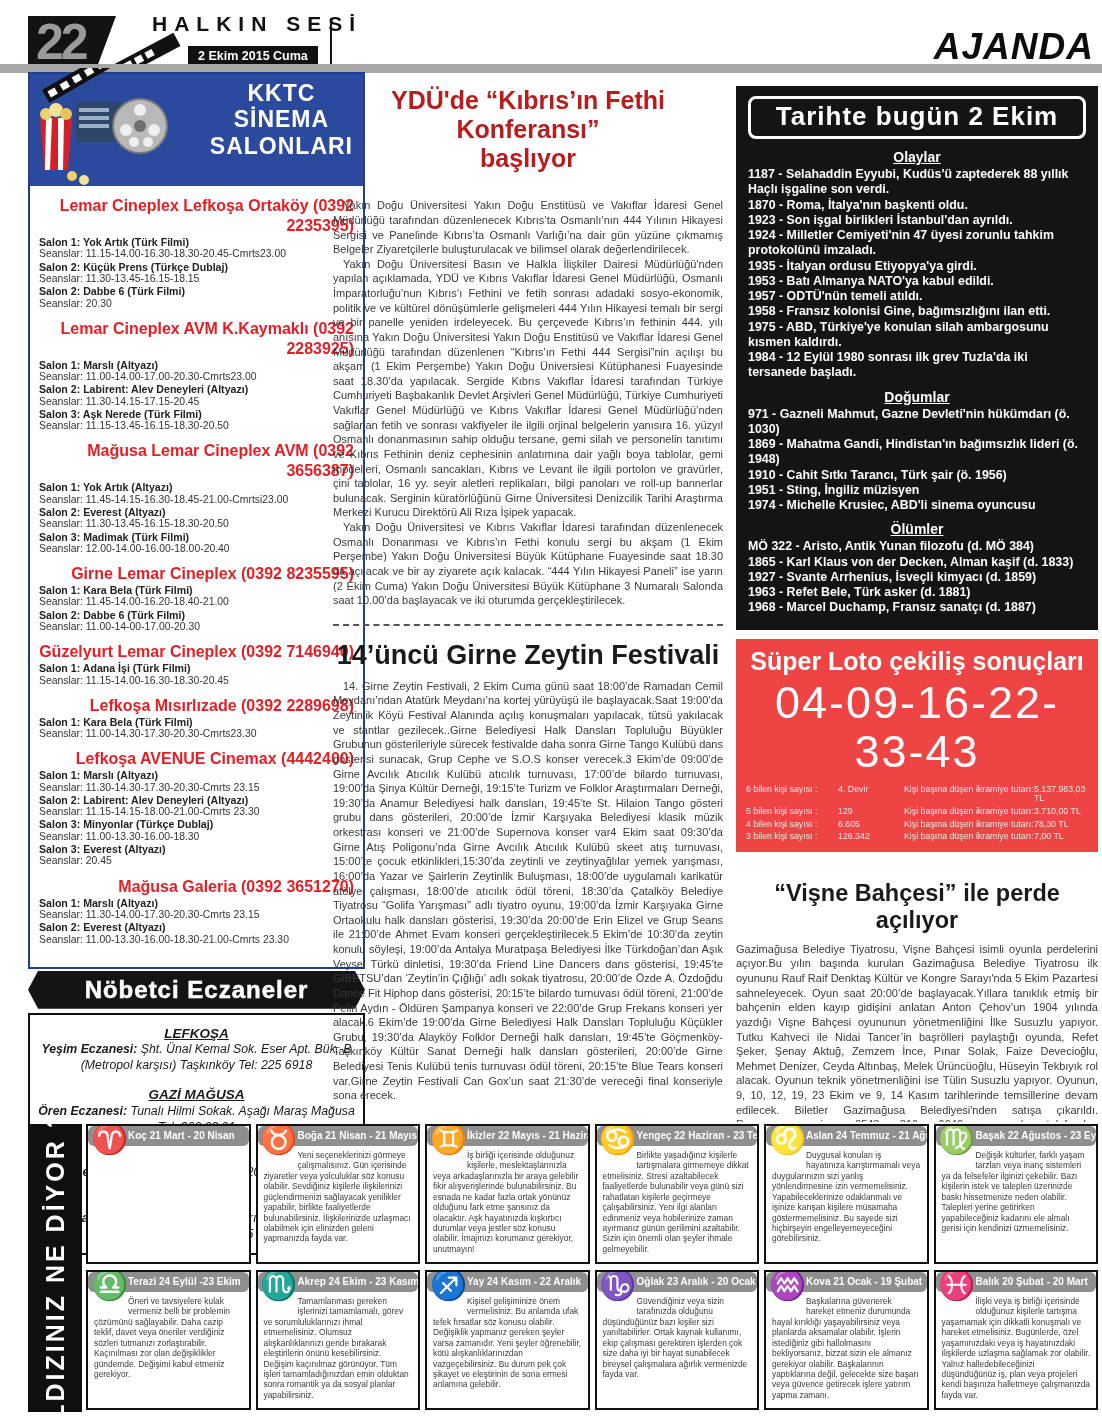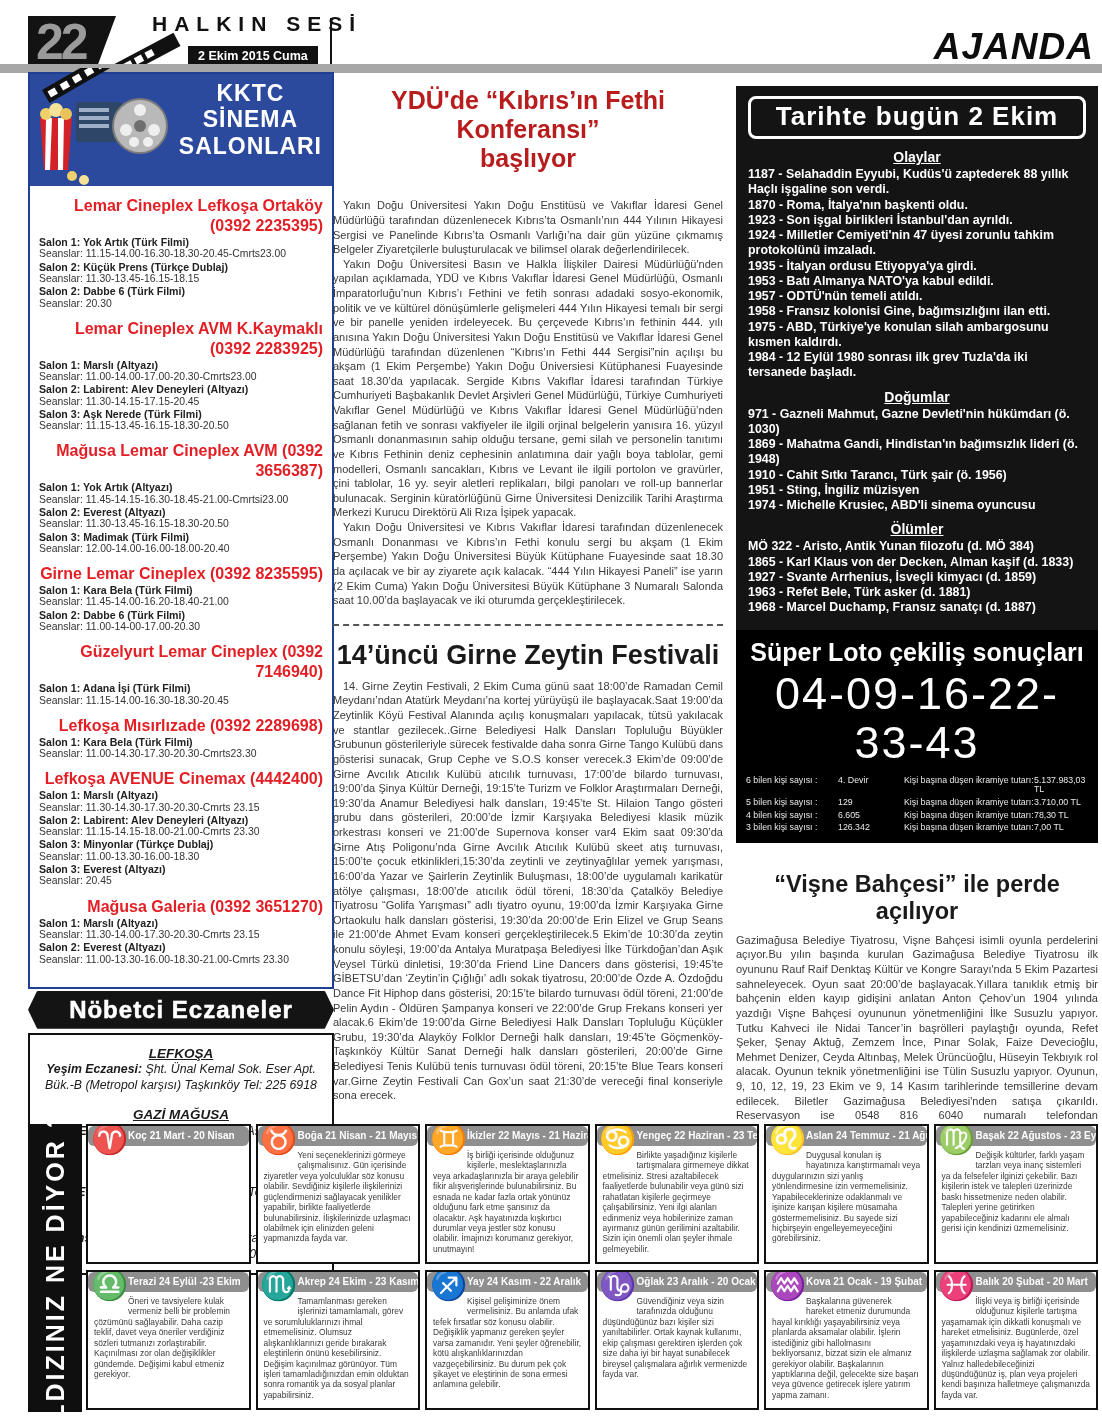--- a/index.html
+++ b/index.html
@@ -11,21 +11,21 @@
   .pagenum { color:#9a9a9a; font-size:50px; font-weight:bold; line-height:1; padding-left:8px; letter-spacing:-3px; }
   .filmstrip { position:absolute; left:96px; top:52px; width:86px; height:15px; background:#111; transform:rotate(-28deg); display:flex; gap:4px; align-items:center; padding:0 3px; }
   .filmstrip i { width:8px; height:7px; background:#fff; display:block; }
   .masthead { position:absolute; left:152px; top:12px; font-size:21px; font-weight:bold; letter-spacing:7px; color:#111; }
   .datebox { position:absolute; left:188px; top:46px; background:#111; color:#fff; font-size:12.5px; font-weight:bold; padding:3px 10px; }
   .head-rule { position:absolute; left:330px; top:18px; width:2px; height:48px; background:#111; }
   .ajanda { position:absolute; right:8px; top:26px; font-size:37px; font-weight:bold; font-style:italic; letter-spacing:1px; color:#0d0d0d; }
   .graybar { position:absolute; left:0; top:64px; width:1102px; height:9px; background:#a7a7a7; }
 
   
-  .col-left { position:absolute; left:28px; top:72px; width:306px; }
+  .col-left { position:absolute; left:28px; top:72px; width:337px; }
   .cinema-box { border:2px solid #1f3f92; background:#fff; }
   .cinema-header { position:relative; background:#2b4a9e; height:112px; }
   .cinema-title { position:absolute; right:10px; top:6px; text-align:center; color:#fff; font-weight:bold; font-size:23px; line-height:1.15; letter-spacing:1px; }
   .cinema-art { position:absolute; left:2px; top:-6px; }
   .cinema-list { padding:10px 9px 12px 9px; }
   .venue { margin-bottom:9px; }
   .venue-name { color:#e31e24; font-weight:bold; font-size:16px; line-height:1.25;text-align:right; }
   .salon { font-weight:bold; color:#222; font-size:10.6px; line-height:1.17; }
   .seans { color:#333; font-size:10.4px; line-height:1.17; }
 
@@ -44,21 +44,21 @@
   .dashed-div { border-top:2px dashed #555; margin:16px 0 14px 0; }
   .art2-title { text-align:center; font-weight:bold; color:#1a1a1a; font-size:27px; margin-bottom:8px; }
 
   
   .col-right { position:absolute; left:736px; top:86px; width:362px; height:1036px; overflow:hidden; }
   .history-box { background:#141414; padding:10px 12px 14px 12px; }
   .history-banner { border:3px solid #fff; border-radius:8px; text-align:center; color:#fff; font-weight:bold; font-size:26px; padding:2px 0 4px 0; margin-bottom:10px; letter-spacing:1px; }
   .h-sect-title { text-align:center; color:#fff; font-weight:bold; text-decoration:underline; font-size:14px; margin:8px 0 2px 0; }
   .h-item { color:#fff; font-weight:bold; font-size:12.4px; line-height:1.23; }
 
-  .lotto-box { background:#000000; padding:8px 10px 10px 10px; }
+  .lotto-box { background:#ef4444; margin-top:9px; padding:8px 10px 10px 10px; }
   .lotto-title { text-align:center; color:#fff; font-weight:bold; font-size:25px; }
   .lotto-numbers { text-align:center; color:#fff; font-size:45px; letter-spacing:2px; line-height:1.1; margin:2px 0 8px 0; }
   .lotto-grid { display:grid; grid-template-columns:92px 66px 130px auto; row-gap:3px; }
   .lotto-grid span { color:#e9e9e9; font-size:8.8px; line-height:1.1; }
   .lotto-grid .amt { text-align:left; }
 
   .visne { margin-top:28px; }
   .visne-title { text-align:center; font-weight:bold; font-size:23.5px; color:#1a1a1a; margin-bottom:8px; }
   .visne p { font-size:11px; line-height:1.33; text-align:justify; color:#3a3a3a; }
 

